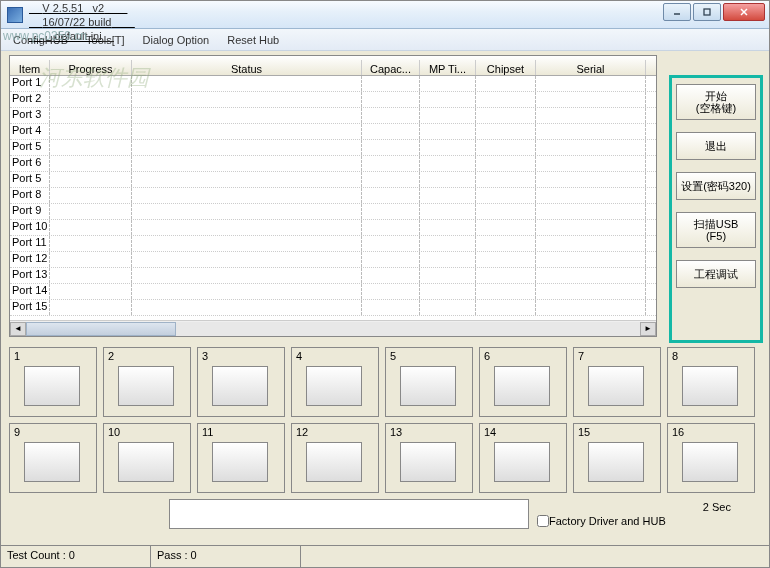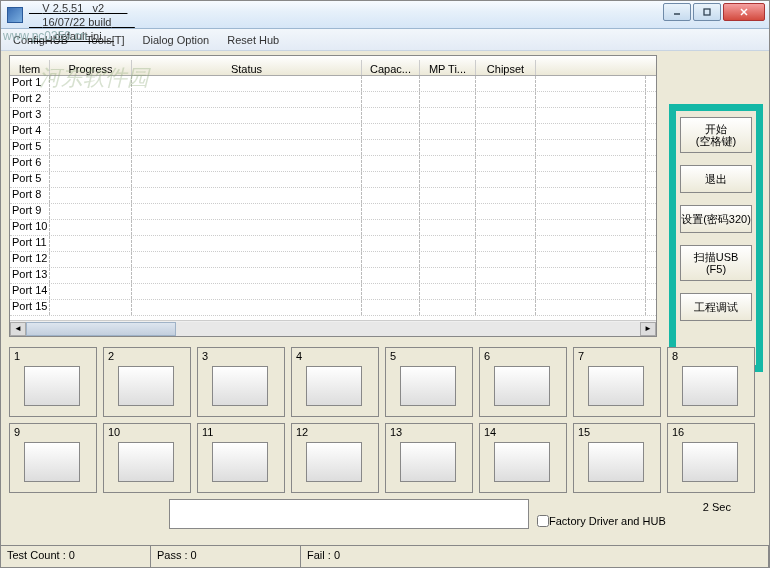--- a/index.html
+++ b/index.html
@@ -34,21 +34,21 @@
 .tbody { height:242px; overflow:hidden; position:relative;}
 .trow { display:flex; height:16px; border-bottom:1px dotted #ccc; }
 .td { border-right:1px dashed #bbb; font-size:11px; padding-left:2px; overflow:hidden;}
 .td.item{width:40px;} .td.prog{width:82px;} .td.status{width:230px;} .td.cap{width:58px;} .td.mpt{width:56px;} .td.chip{width:60px;} .td.serial{width:110px;}
 .hscroll { position:absolute; bottom:0; left:0; right:0; height:16px; background:#efefef; border-top:1px solid #ccc; display:flex; align-items:center;}
 .hscroll .track{flex:1; background:#e8e8e8; height:14px; position:relative;}
 .hscroll .thumb{position:absolute; left:0; width:150px; height:14px; background:linear-gradient(to bottom,#dde5ef,#c3cfde); border:1px solid #9fb2c7;}
 .hscroll .arr{width:16px;height:14px;background:#ddd;border:1px solid #aaa;display:flex;align-items:center;justify-content:center;font-size:8px;}
 
 
-.sidebtns { position:absolute; top:24px; right:6px; width:94px; height:268px; border:7px solid #14b8a6; padding:6px 4px; display:flex; flex-direction:column; gap:12px;margin-top:29px; }
+.sidebtns { position:absolute; top:24px; right:6px; width:94px; height:268px; border:3px solid #14b8a6; padding:6px 4px; display:flex; flex-direction:column; gap:12px; }
 .sbtn { height:36px; background:linear-gradient(to bottom,#fff,#ece9d8); border:1px solid #888; font-size:11px; display:flex; flex-direction:column; align-items:center; justify-content:center; cursor:pointer; line-height:1.1;}
 .sbtn.single{height:28px;}
 
 
 .slotwrap { position:absolute; top:296px; left:8px; right:8px; }
 .slotrow { display:flex; gap:6px; margin-bottom:6px; }
 .slot { width:88px; height:70px; border:1px solid #888; background:#ece9d8; position:relative;}
 .slot .num { position:absolute; top:2px; left:4px; font-size:11px; color:#000;}
 .slot .box { position:absolute; top:18px; left:14px; width:56px; height:40px; border:1px solid #888; background:linear-gradient(to bottom,#fff,#ddd);}
 
@@ -108,20 +108,21 @@
 <div class="client">
 
   <div class="tablewrap">
     <div class="thead">
       <div class="th item">Item</div>
       <div class="th prog">Progress</div>
       <div class="th status">Status</div>
       <div class="th cap">Capac...</div>
       <div class="th mpt">MP Ti...</div>
       <div class="th chip">Chipset</div>
+      <div class="th serial">Serial</div>
     </div>
     <div class="tbody" id="tbody">
         <div class="trow">
           <div class="td item">Port 1</div>
           <div class="td prog"></div>
           <div class="td status"></div>
           <div class="td cap"></div>
           <div class="td mpt"></div>
           <div class="td chip"></div>
           <div class="td serial"></div>
@@ -352,16 +353,15 @@
     <label class="chk">
       <input type="checkbox" style="">
       <span>Factory Driver and HUB</span>
     </label>
     <div class="sec">2 Sec</div>
   </div>
 
   <div class="statusbar">
     <div class="cell tc">Test Count : 0</div>
     <div class="cell pass">Pass : 0</div>
-    <div class="cell fail">Fail : 0</div>
   </div>
 
 </div>
 
 </body></html>

